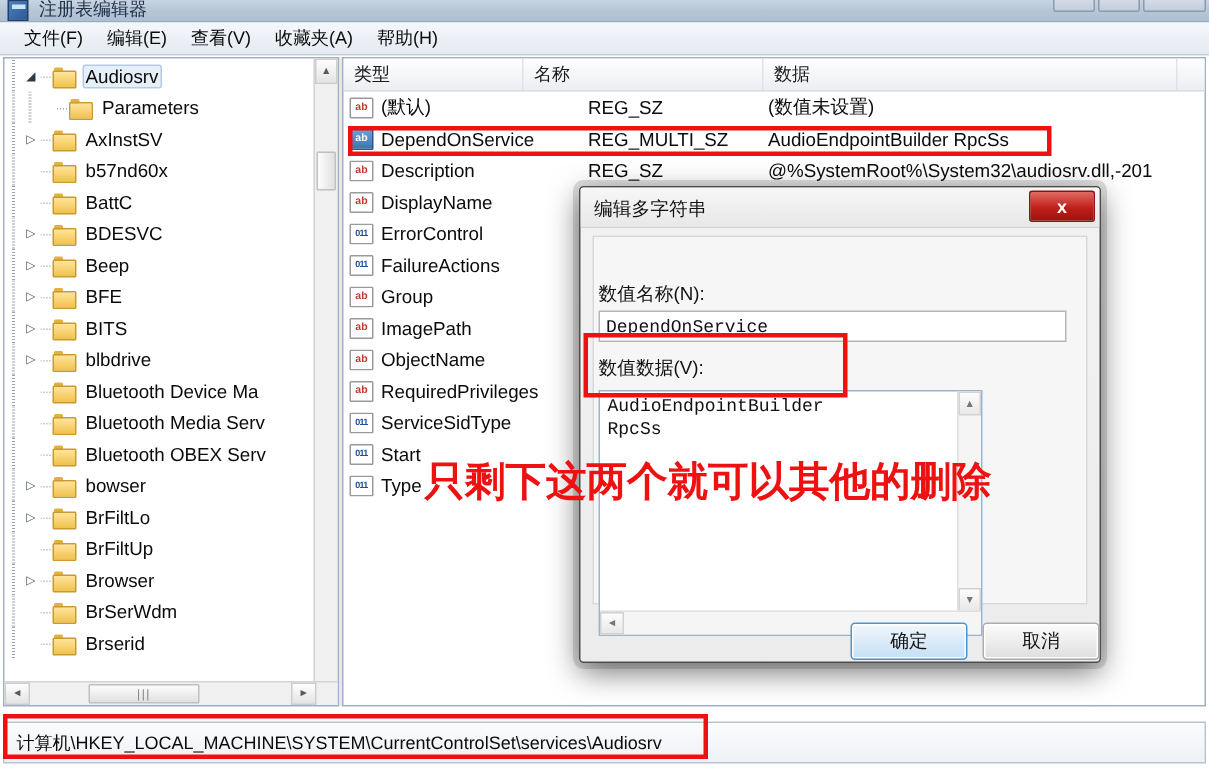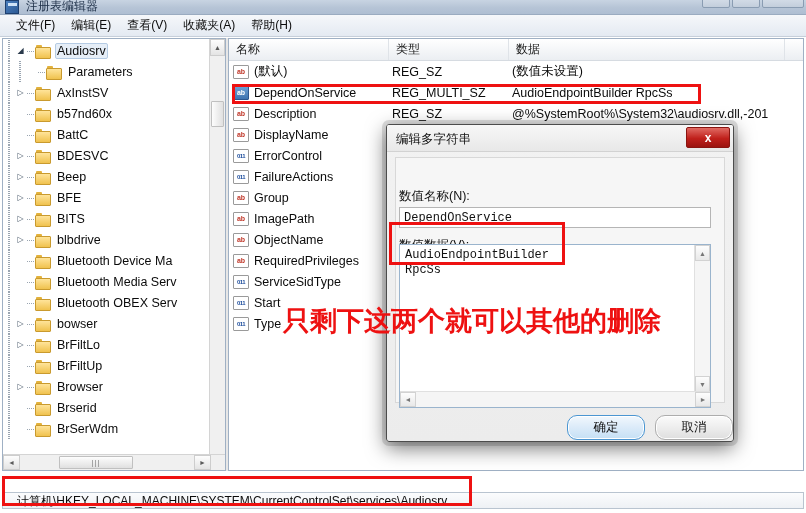--- a/index.html
+++ b/index.html
@@ -201,25 +201,25 @@
   #redbox-status { left:2px; top:476px; width:470px; height:30px; }
   .redtext {
     position:absolute; left:283px; top:303px;
     font-size:27px; font-weight:bold; color:#ee1111;
     white-space:nowrap; letter-spacing:0px;
     font-family:"DejaVu Sans", sans-serif;
   }
 
   
   .statusbar {
-    position:absolute; left:2px; bottom:4px; width:802px; height:17px;
+    position:absolute; left:2px; bottom:4px; width:802px; height:28px;
     background: linear-gradient(to bottom,#fbfcfd,#eef1f5);
     border:1px solid #b9c4d0;
-    display:flex; align-items:flex-start;
-    font-size:12px; color:#0b0b0b; padding-left:14px;
+    display:flex; align-items:center;
+    font-size:12px; color:#0b0b0b; padding-left:8px;
     overflow:hidden; white-space:nowrap;
   }
 
   
   .dialog {
     position:absolute; left:386px; top:124px; width:348px; height:318px;
     background: linear-gradient(to bottom,#f2f2f2,#ececec);
     border:1px solid #4c4c4c;
     border-radius:3px;
     box-shadow: 0 6px 20px rgba(0,0,0,0.55), 0 0 0 4px rgba(0,0,0,0.12);
@@ -252,21 +252,21 @@
   #lbl-name { left:12px; top:36px; }
   #lbl-data { left:12px; top:85px; }
   .dlg-input {
     position:absolute; left:12px; top:55px; width:312px; height:21px;
     background:#ffffff; border:1px solid #b5b5b5;
     font-family:"Liberation Mono", monospace;
     font-size:12px; color:#111111;
     display:flex; align-items:center; padding-left:4px;
   }
   .dlg-textarea {
-    position:absolute; left:12px; top:92px; width:312px; height:164px;
+    position:absolute; left:12px; top:108px; width:256px; height:164px;
     background:#ffffff; border:1px solid #9ab4cd;
     overflow:hidden;
   }
   .ta-text {
     position:absolute; left:5px; top:3px;
     font-family:"Liberation Mono", monospace;
     font-size:12px; color:#111111; line-height:15px;
     white-space:pre;
   }
   .ta-vscroll {
@@ -293,21 +293,21 @@
     display:flex; align-items:center; justify-content:center;
     font-size:7px; color:#777;
   }
   .ta-hscroll .sb.lf { left:0; }
   .ta-hscroll .sb.rg { right:0; }
 
   .dlg-btn {
     position:absolute; width:78px; height:25px;
     font-size:12.5px; color:#111111;
     display:flex; align-items:center; justify-content:center;
-    border-radius:10px;
+    border-radius:3px;
   }
   #btn-ok {
     left:180px; top:263px;
     background: linear-gradient(to bottom,#f2f8fd,#dcebf9 48%,#c5e0f5);
     border:1px solid #4b96d2;
     box-shadow: inset 0 0 0 1px #ffffff;
   }
   #btn-cancel {
     left:268px; top:263px;
     background: linear-gradient(to bottom,#fbfbfb,#eeeeee 48%,#dedede);
@@ -458,50 +458,50 @@
           <span class="arrow">▷</span>
           <span class="dashh"></span>
           <span class="folder"></span>
           <span class="tlabel">Browser</span>
         </div>
         <div class="trow">
           <span class="dots"></span>
           <span class="arrow"></span>
           <span class="dashh"></span>
           <span class="folder"></span>
+          <span class="tlabel">BrSerWdm</span>
+        </div>
+        <div class="trow">
+          <span class="dots"></span>
+          <span class="arrow"></span>
+          <span class="dashh"></span>
+          <span class="folder"></span>
           <span class="tlabel">Brserid</span>
-        </div>
-        <div class="trow">
-          <span class="dots"></span>
-          <span class="arrow"></span>
-          <span class="dashh"></span>
-          <span class="folder"></span>
-          <span class="tlabel">BrSerWdm</span>
         </div>
       </div>
 
     <div class="vscroll">
       <div class="sbtn up">▲</div>
       <div class="thumb"></div>
       <div class="sbtn dn">▼</div>
     </div>
 
     <div class="hscroll">
       <div class="sbtn lf">◄</div>
       <div class="thumb">|||</div>
       <div class="sbtn rg">►</div>
     </div>
   </div>
 
   <div class="splitter"></div>
 
   <div class="rightpane">
     <div class="lvheader">
+      <div class="lvh c2">类型</div>
       <div class="lvh c1">名称</div>
-      <div class="lvh c2">类型</div>
       <div class="lvh c3">数据</div>
       <div class="lvh c4"></div>
     </div>
     <div class="lvbody" id="lvbody">
         <div class="lvrow">
           <span class="cell c1">
             <span class="vicon ab">ab</span>
             <span>(默认)</span>
           </span>
           <span class="cell c2">REG_SZ</span>

